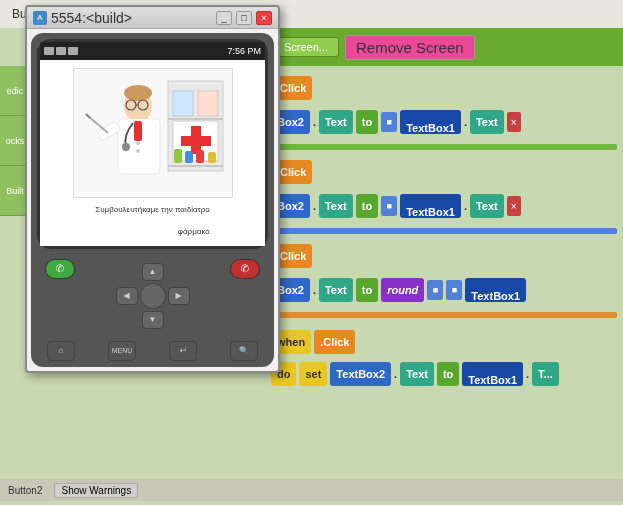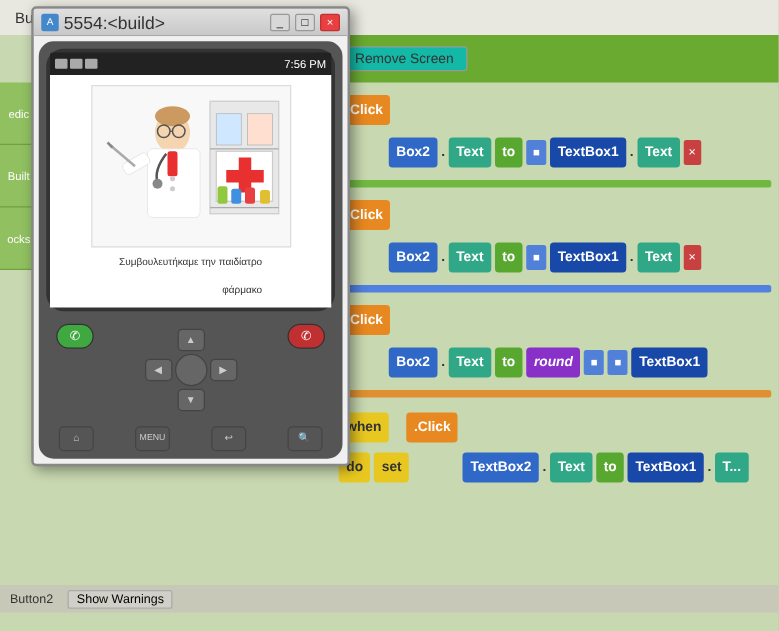--- a/index.html
+++ b/index.html
@@ -54,25 +54,25 @@
     .toolbar-btn {
       background: #90cc50;
       border: 1px solid #5a8820;
       border-radius: 3px;
       padding: 3px 10px;
       font-size: 11px;
       color: #fff;
       cursor: pointer;
     }
     .toolbar-btn-remove {
-      background: #14b8a6;
+      background: #ec4899;
       border: 1px solid #999;
       border-radius: 3px;
       padding: 3px 10px;
-      font-size: 11px;
+      font-size: 15px;
       color: #333;
       cursor: pointer;
     }
 
     
     .left-panel {
       position: absolute;
       top: 66px; left: 0; width: 30px;
       background: #90c060;
       z-index: 5;
@@ -119,22 +119,22 @@
       border-radius: 3px;
       display: flex;
       align-items: center;
       padding: 0 6px;
       font-size: 11px;
       font-weight: bold;
       white-space: nowrap;
       cursor: pointer;
     }
     .block-orange { background: #e88820; color: #fff; }
-    .block-blue { background: #3068c8; color: #fff; margin-left: 40px; }
-    .block-dark-blue { background: #1848a8; color: #fff; }
+    .block-blue { background: #3068c8; color: #fff; }
+    .block-dark-blue { background: #1848a8; color: #fff; align-items: flex-end; }
     .block-teal { background: #30a888; color: #fff; }
     .block-green { background: #58a830; color: #fff; }
     .block-yellow { background: #e8c820; color: #333; }
     .block-purple { background: #8830c8; color: #fff; }
     .block-connector {
       background: #5080d8;
       color: #fff;
       height: 20px;
       width: 16px;
       display: flex; align-items: center; justify-content: center;
@@ -154,21 +154,21 @@
 
     
     .bar-green { height: 6px; background: #70b840; border-radius: 2px; margin: 2px 0; }
     .bar-blue { height: 6px; background: #5080e0; border-radius: 2px; margin: 2px 0; }
     .bar-orange { height: 6px; background: #e09030; border-radius: 2px; margin: 2px 0; }
 
     
     .event-row {
       display: flex;
       align-items: center;
-      gap: 14px;
+      gap: 3px;
       margin-top: 4px;
     }
 
     
     .emulator-window {
       position: absolute;
       top: 5px; left: 25px;
       width: 255px;
       background: #f0f0f0;
       border: 2px solid #888;
@@ -447,27 +447,28 @@
 </div>
 
 <div class="blocks-area">
 
   <div class="top-menubar">
     <span class="menu-item">Build</span>
     <span class="menu-item">Help</span>
   </div>
 
   <div class="green-toolbar">
+    <button class="toolbar-btn">Screen...</button>
     <button class="toolbar-btn-remove">Remove Screen</button>
   </div>
 
   <div class="left-panel">
     <div class="left-label">edic</div>
+    <div class="left-label">ocks</div>
     <div class="left-label">Built</div>
-    <div class="left-label">ocks</div>
   </div>
 
   <div class="blocks-container">
 
     <div class="block-row">
       <div class="block block-orange">
         <span>.Click</span>
       </div>
     </div>
 
@@ -584,17 +585,17 @@
         <span>TextBox1</span>
       </div>
       <span style="color:#333;font-weight:bold;">.</span>
       <div class="block block-teal">
         <span>T...</span>
       </div>
     </div>
 
   </div>
 
-  <div style="position:absolute;bottom:15px;left:0;right:0;height:22px;background:#c8c8b8;display:flex;align-items:center;padding:0 8px;gap:12px;z-index:5;">
+  <div style="position:absolute;bottom:4px;left:0;right:0;height:22px;background:#c8c8b8;display:flex;align-items:center;padding:0 8px;gap:12px;z-index:5;">
     <span style="font-size:10px;color:#333;">Button2</span>
     <button style="font-size:10px;background:#d0d0c8;border:1px solid #aaa;border-radius:2px;padding:1px 6px;cursor:pointer;">Show Warnings</button>
   </div>
 </div>
 
 </body></html>

